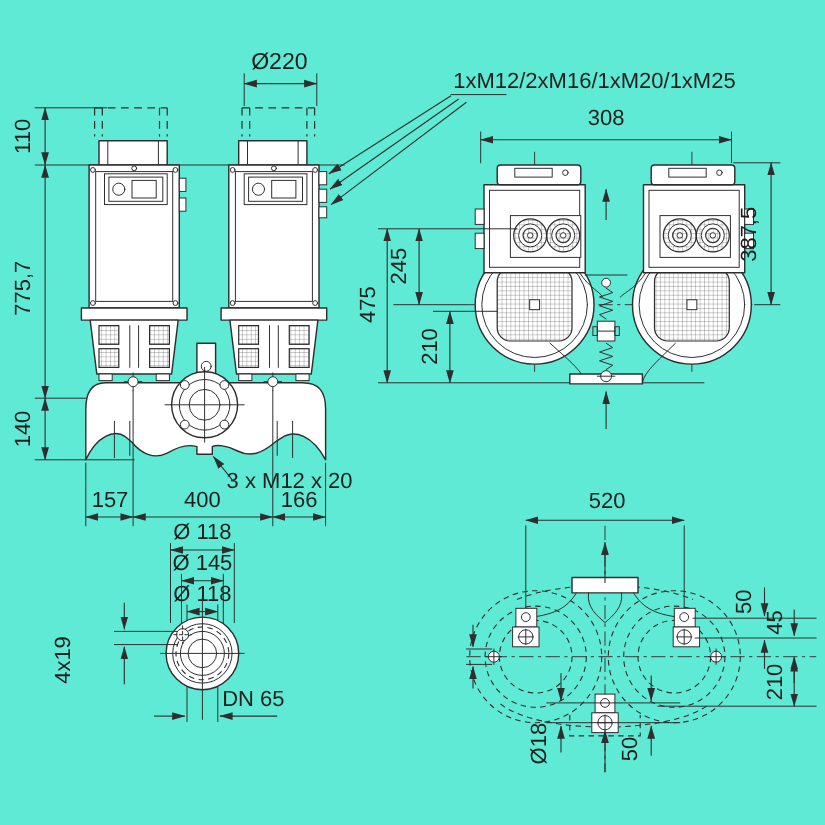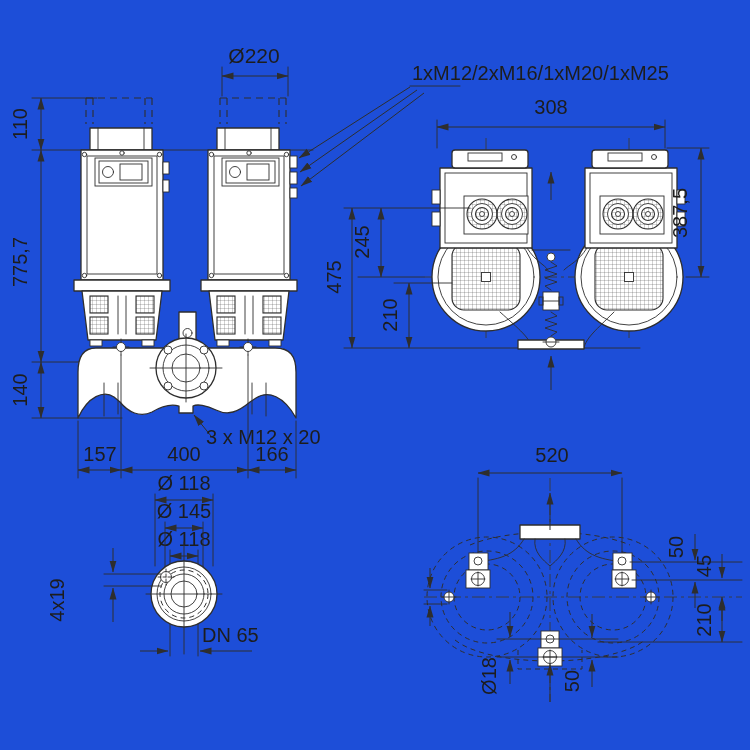--- a/index.html
+++ b/index.html
@@ -1,16 +1,16 @@
 <!DOCTYPE html>
 <html><head>
 <meta charset="utf-8">
 <style>
   html,body{margin:0;padding:0;background:#fff;}
-  .stage{width:750px;height:750px;background:#1d4ed8;position:relative;}
+  .stage{width:750px;height:750px;background:#5eead4;position:relative;}
   svg{display:block;}
   .lnf{fill:#ffffff;stroke:#2e2e2e;stroke-width:1.3;stroke-linejoin:round;}
   .tn{fill:none;stroke:#2e2e2e;stroke-width:0.9;stroke-linecap:round;}
   .tnf{fill:#ffffff;stroke:#2e2e2e;stroke-width:0.9;}
   .dim{fill:none;stroke:#2e2e2e;stroke-width:1;}
   .cl{fill:none;stroke:#3a3a3a;stroke-width:0.9;stroke-dasharray:13 4 3 4;}
   .dsh{fill:none;stroke:#2e2e2e;stroke-width:1.1;stroke-dasharray:7 5;}
   .dsh2{fill:none;stroke:#2e2e2e;stroke-width:1;stroke-dasharray:5 4;}
   .xhf{fill:url(#xh);stroke:#2e2e2e;stroke-width:1.1;}
   .txt{font-family:"Liberation Sans","DejaVu Sans",sans-serif;font-size:20px;fill:#1d1d1d;}

